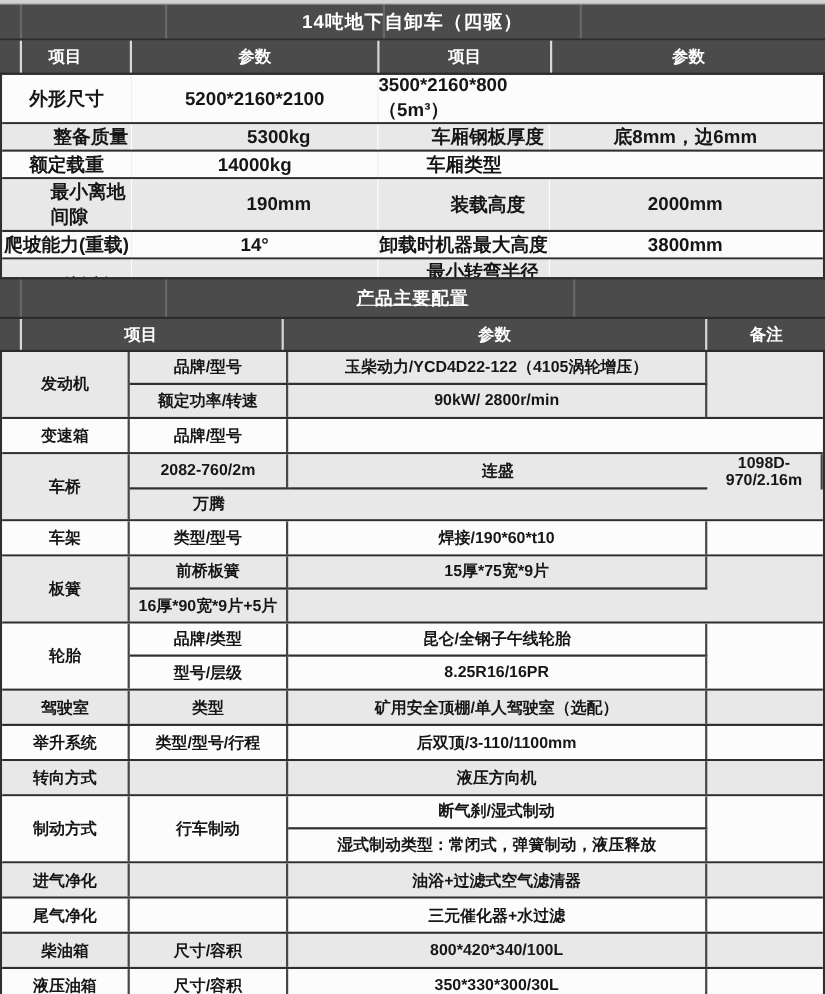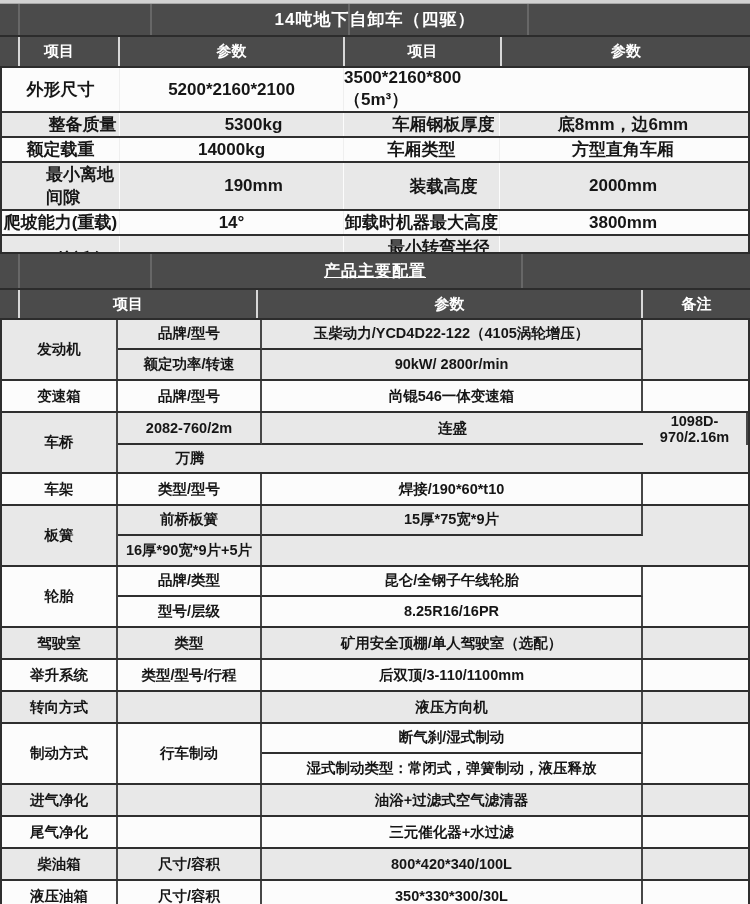--- a/index.html
+++ b/index.html
@@ -93,21 +93,20 @@
     <div class="t1-row gray">
       <div class="c">整备质量</div>
       <div class="c">5300kg</div>
       <div class="c">车厢钢板厚度</div>
       <div class="c">底8mm，边6mm</div>
     </div>
     <div class="t1-row white">
       <div class="c">额定载重</div>
       <div class="c">14000kg</div>
       <div class="c">车厢类型</div>
-      <div class="c">方型直角车厢</div>
     </div>
     <div class="t1-row gray">
       <div class="c">最小离地间隙</div>
       <div class="c">190mm</div>
       <div class="c">装载高度</div>
       <div class="c">2000mm</div>
     </div>
     <div class="t1-row white">
       <div class="c">爬坡能力(重载)</div>
       <div class="c">14°</div>
@@ -143,21 +142,20 @@
       <div class="c label divb">品牌/型号</div>
       <div class="c value divb">玉柴动力/YCD4D22-122（4105涡轮增压）</div>
       <div class="c note span2"></div>
       <div class="c label">额定功率/转速</div>
       <div class="c value">90kW/ 2800r/min</div>
     </div>
 
     <div class="grp one white">
       <div class="c name">变速箱</div>
       <div class="c label">品牌/型号</div>
-      <div class="c value">尚锟546一体变速箱</div>
       <div class="c note"></div>
     </div>
 
     <div class="grp two gray">
       <div class="c name span2">车桥</div>
       <div class="c value divb">2082-760/2m</div>
       <div class="c note divb">连盛</div>
       <div class="c value">1098D-970/2.16m</div>
       <div class="c note">万腾</div>
     </div>

